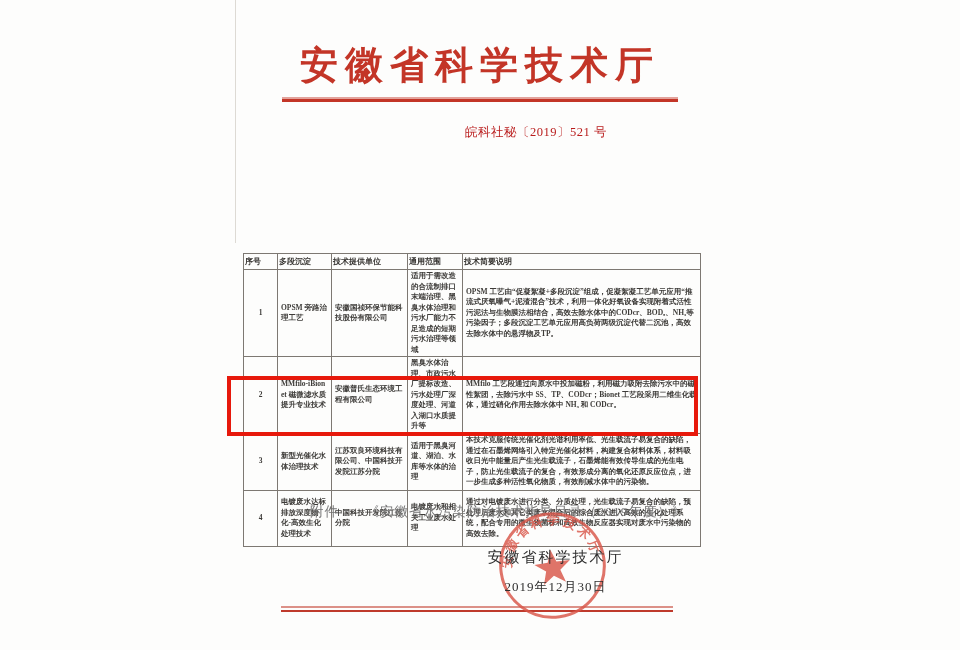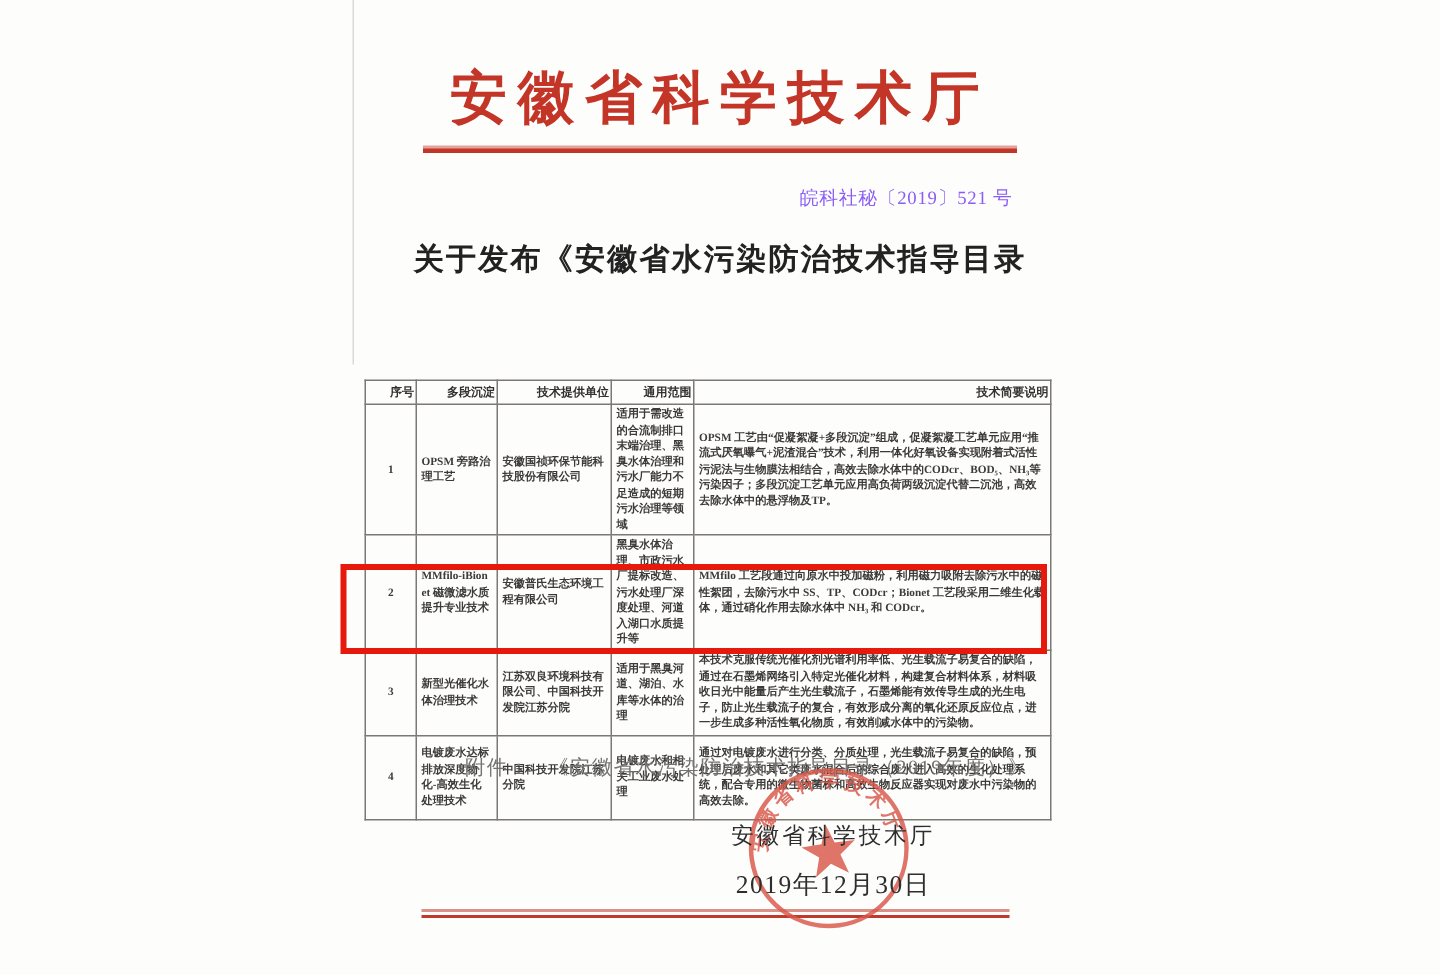--- a/index.html
+++ b/index.html
@@ -15,73 +15,72 @@
   .scan-line{left:235px;top:0;width:1px;height:243px;background:#dddad4;}
 
   
   .letterhead{
     left:0;top:40px;width:960px;text-align:center;
     font-size:38px;font-weight:bold;letter-spacing:7px;
     color:#c33527;
   }
   .head-rule{left:282px;top:99px;width:396px;height:3px;background:#c33527;box-shadow:0 -2px 0 rgba(195,53,39,.45);}
 
-  .doc-number{left:465px;top:124px;width:210px;text-align:right;font-size:12.5px;color:#8b5cf6;letter-spacing:.5px;}
+  .doc-number{left:465px;top:124px;width:210px;text-align:left;font-size:12.5px;color:#b91c1c;letter-spacing:.5px;}
 
   .notice-title{
     left:0;top:159px;width:960px;text-align:center;
     font-size:20px;font-weight:bold;color:#222;
     line-height:1.4;letter-spacing:1.5px;
   }
 
   
   .tbl-wrap{left:243px;top:253px;width:457px;}
   table.doc{border-collapse:collapse;table-layout:fixed;width:457px;
     font-size:7.5px;line-height:1.4;color:#3d3b38;}
   table.doc td,table.doc th{
     border:1px solid #7d7872;padding:1px 3px;vertical-align:middle;
     overflow:hidden;word-break:break-all;font-weight:bold;
   }
-  table.doc th{font-weight:bold;font-size:8px;padding:2px 1px;text-align:right;color:#33312e;}
+  table.doc th{font-weight:bold;font-size:8px;padding:2px 1px;text-align:left;color:#33312e;}
   col.c-no{width:34px;} col.c-name{width:54px;} col.c-prov{width:76px;}
   col.c-scope{width:55px;} col.c-desc{width:238px;}
   td.no{text-align:center;}
   tr.r1{height:58px;} tr.r2{height:47px;} tr.r3{height:57px;} tr.r4{height:56px;}
   td.desc{padding:1px 4px;}
 
   
   .highlight-box{
     left:227px;top:376px;width:471px;height:60px;box-sizing:border-box;
     border:4px solid #e7190c;z-index:5;
   }
 
   .attachment{left:310px;top:503px;font-size:13.5px;color:#737373;letter-spacing:1px;}
   .attachment .lbl{margin-right:12px;}
 
   .sig-org{left:458px;top:548px;width:195px;text-align:center;font-size:15px;color:#2e2e2e;letter-spacing:2px;z-index:3;}
-  .sig-date{left:458px;top:578px;width:195px;text-align:center;font-size:17px;color:#2e2e2e;letter-spacing:1px;z-index:3;}
+  .sig-date{left:458px;top:578px;width:195px;text-align:center;font-size:13px;color:#2e2e2e;letter-spacing:1px;z-index:3;}
 
   .seal{left:496px;top:509px;width:113px;height:113px;z-index:2;opacity:.82;transform:rotate(-8deg);}
 
   .bottom-rule{left:281px;top:606px;width:392px;z-index:1;}
   .bottom-rule .l1{height:1.5px;background:#dc9188;}
   .bottom-rule .l2{height:2px;background:#bf3a2c;margin-top:2.5px;}
 </style>
 </head>
 <body>
 
 <div class="abs scan-line"></div>
 
 <div class="abs letterhead">安徽省科学技术厅</div>
 <div class="abs head-rule"></div>
 
 <div class="abs doc-number">皖科社秘〔2019〕521 号</div>
 
 <div class="abs notice-title">
-  <div>关于发布《安徽省水污染防治技术指导目录</div>
 </div>
 
 <div class="abs tbl-wrap">
   <table class="doc">
     <colgroup>
       <col class="c-no">
         <col class="c-name">
         <col class="c-prov">
         <col class="c-scope">
         <col class="c-desc">

